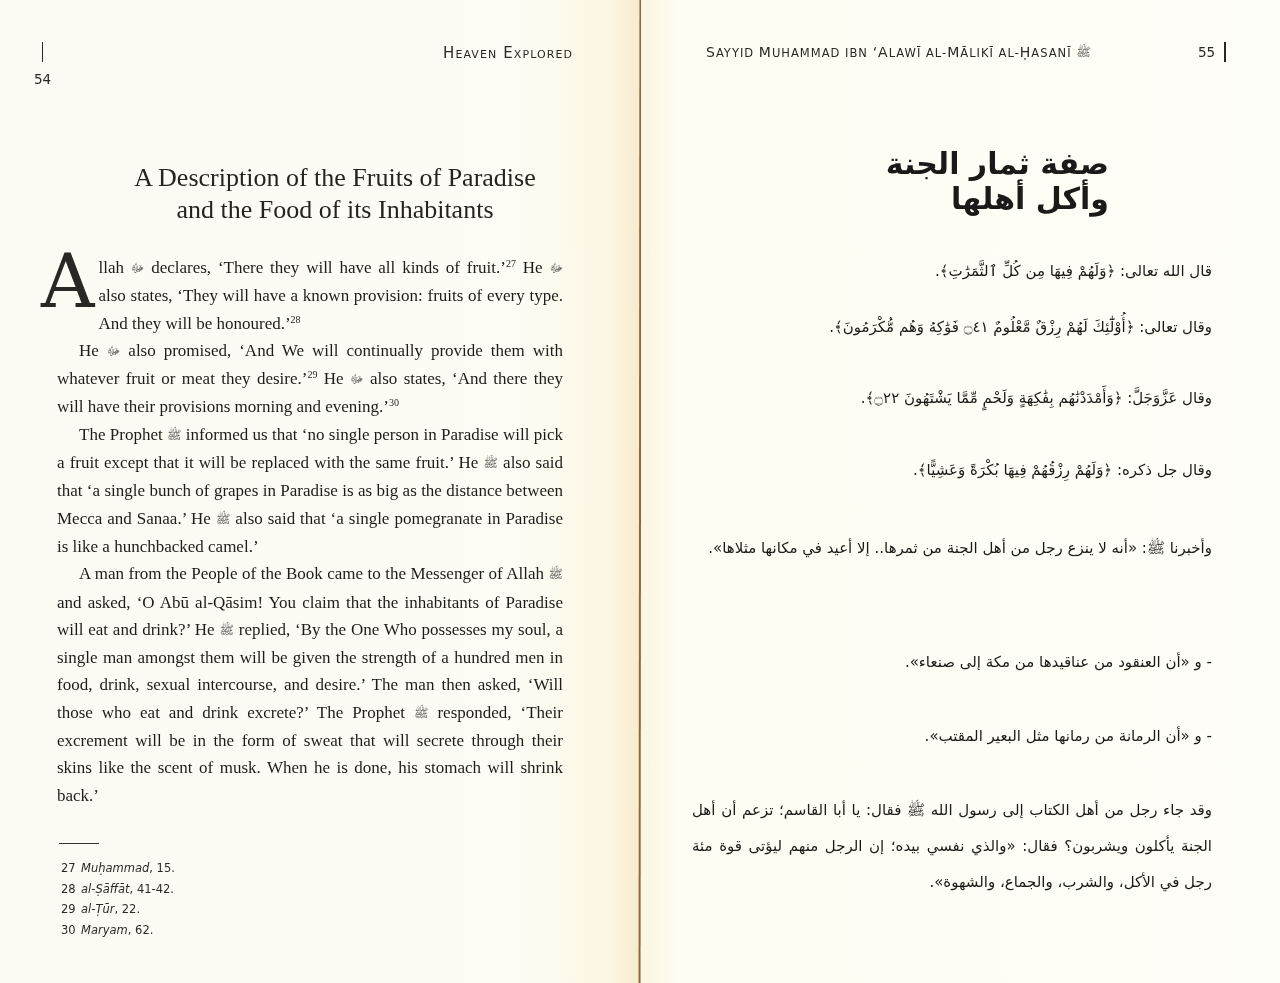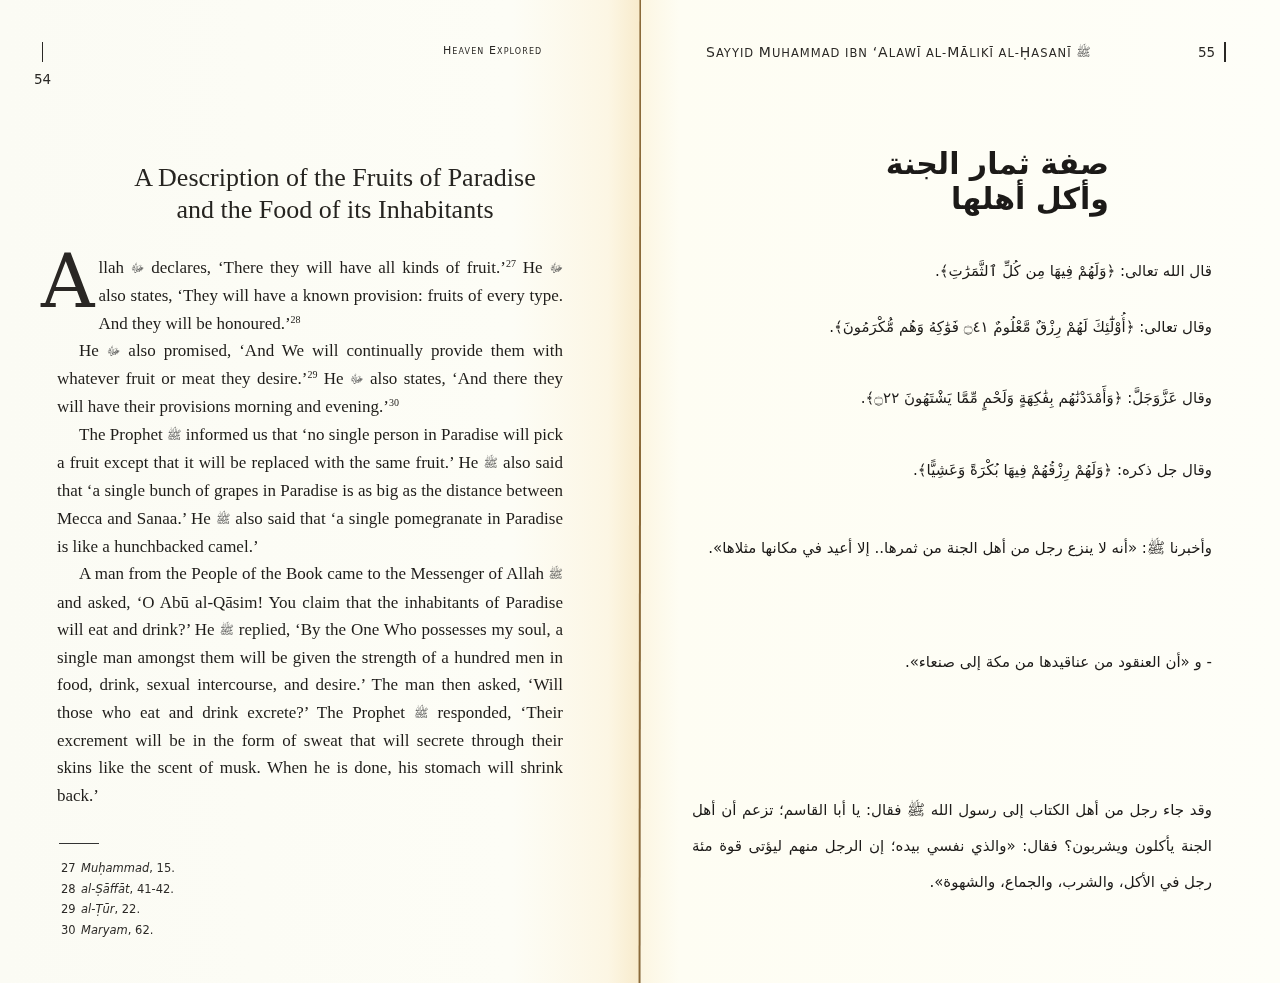--- a/index.html
+++ b/index.html
@@ -23,21 +23,21 @@
     position: absolute; left: 639px; top: 0; width: 2px; height: 983px;
     background: #8a6a3a;
     transform: rotate(0.05deg);
   }
 
   
   .run-head { position: absolute; top: 42px; font-family: "DejaVu Sans", sans-serif; color: #2a2825; }
   .folio { font-size: 13.5px; }
   .folio-bar { display: inline-block; width: 1.5px; height: 20px; background: #2a2825; vertical-align: middle; }
   .left-folio { left: 34px; display: flex; align-items: center; gap: 9px; flex-direction: column; }
-  .left-title { left: 443px; font-size: 11px; letter-spacing: 1.1px; font-variant: small-caps; top: 44px; }
+  .left-title { left: 443px; font-size: 15px; letter-spacing: 1.1px; font-variant: small-caps; top: 44px; }
   .right-title { left: 706px; font-size: 11.5px; letter-spacing: 1px; font-variant: small-caps; top: 44px; }
   .right-folio { left: 1198px; display: flex; align-items: center; gap: 9px; }
   .caps { font-size: 14px; }
 
   
   .chapter-title {
     position: absolute; left: 60px; width: 550px; top: 162px;
     text-align: center; font-size: 26px; line-height: 32px; color: #262420;
   }
 
@@ -143,14 +143,15 @@
   </div>
 
   <div class="ar-title">صفة ثمار الجنة وأكل أهلها</div>
 
   <div class="ar" style="top:253px;">قال الله تعالى: ﴿وَلَهُمْ فِيهَا مِن كُلِّ ٱلثَّمَرَٰتِ﴾.</div>
   <div class="ar" style="top:309px;">وقال تعالى: ﴿أُوْلَٰٓئِكَ لَهُمْ رِزْقٌ مَّعْلُومٌ ۝٤١ فَوَٰكِهُ وَهُم مُّكْرَمُونَ﴾.</div>
   <div class="ar" style="top:380px;">وقال عَزَّوَجَلَّ: ﴿وَأَمْدَدْنَٰهُم بِفَٰكِهَةٍ وَلَحْمٍ مِّمَّا يَشْتَهُونَ ۝٢٢﴾.</div>
   <div class="ar" style="top:452px;">وقال جل ذكره: ﴿وَلَهُمْ رِزْقُهُمْ فِيهَا بُكْرَةً وَعَشِيًّا﴾.</div>
   <div class="ar ar-block" style="top:530px;">وأخبرنا ﷺ: «أنه لا ينزع رجل من أهل الجنة من ثمرها.. إلا أعيد في مكانها مثلاها».</div>
   <div class="ar" style="top:644px;margin-left:24px;">- و «أن العنقود من عناقيدها من مكة إلى صنعاء».</div>
+  <div class="ar" style="top:718px;">- و «أن الرمانة من رمانها مثل البعير المقتب».</div>
   <div class="ar ar-block" style="top:792px;">وقد جاء رجل من أهل الكتاب إلى رسول الله ﷺ فقال: يا أبا القاسم؛ تزعم أن أهل الجنة يأكلون ويشربون؟ فقال: «والذي نفسي بيده؛ إن الرجل منهم ليؤتى قوة مئة رجل في الأكل، والشرب، والجماع، والشهوة».</div>
 </div>
 
 </body></html>

